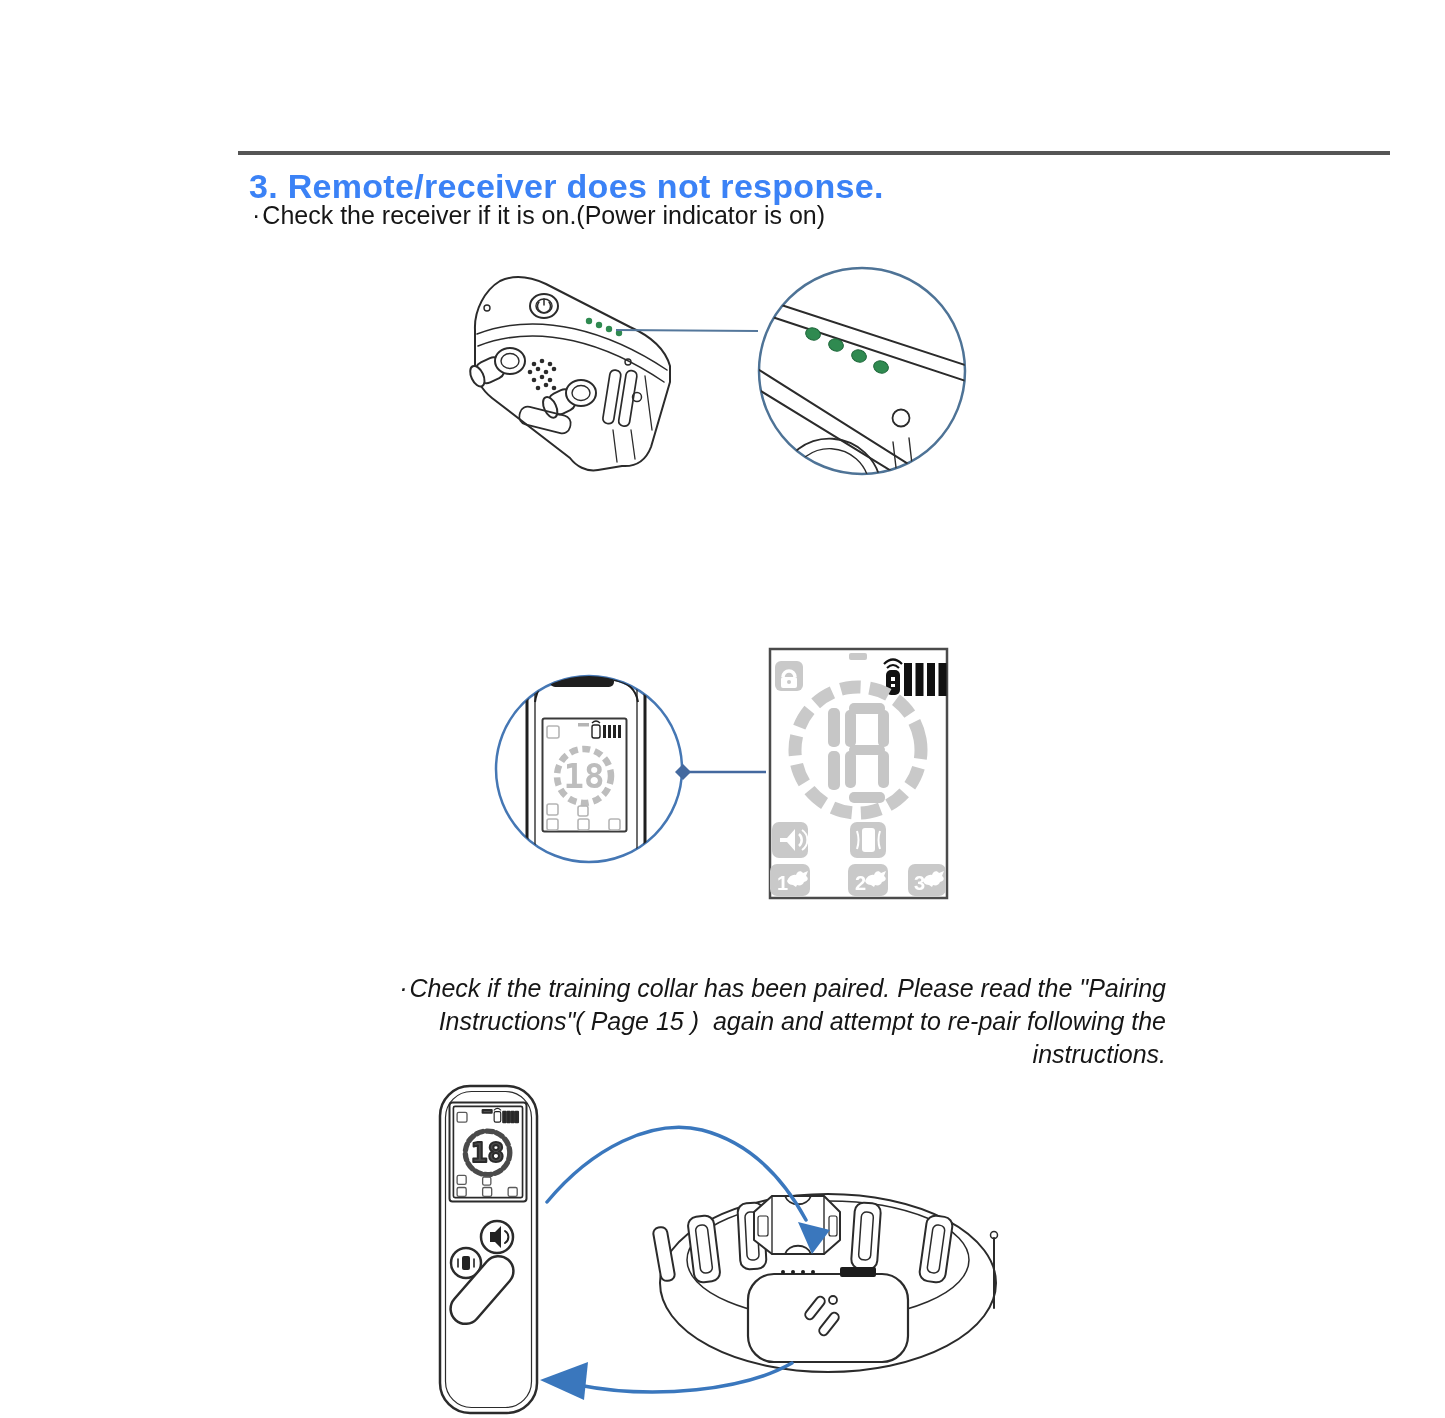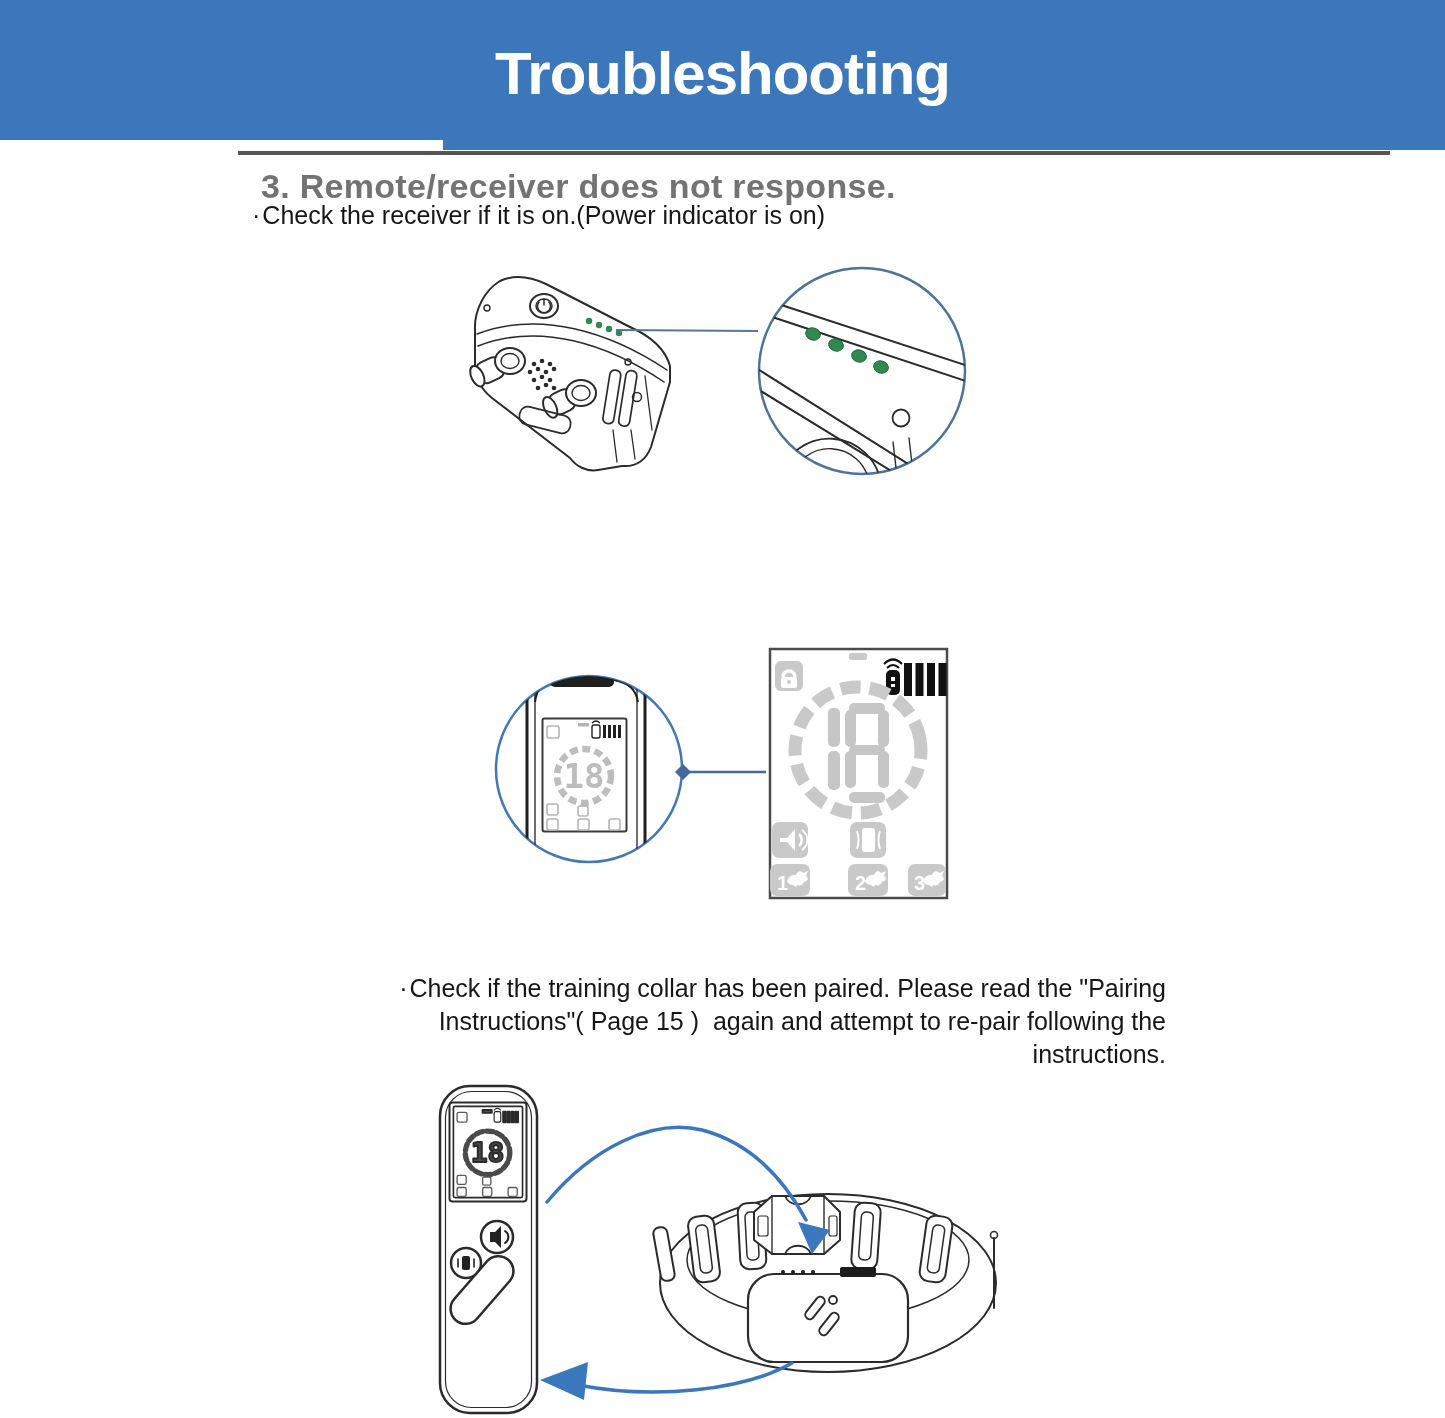--- a/index.html
+++ b/index.html
@@ -4,25 +4,25 @@
 <style>
   html,body{margin:0;padding:0;background:#fff;}
   .page{position:relative;width:1445px;height:1418px;background:#ffffff;overflow:hidden;
         font-family:"Liberation Sans",sans-serif;color:#141414;}
   .banner{position:absolute;left:0;top:0;width:1445px;height:150px;background:#3b77ba;}
   .banner-title{position:absolute;left:0;top:44px;width:1445px;text-align:center;
         font-size:60px;font-weight:bold;color:#ffffff;letter-spacing:-1px;line-height:1;}
   .banner-notch{position:absolute;left:0;top:140px;width:443px;height:10px;background:#ffffff;}
   .scan-line{position:absolute;left:238px;top:151px;width:1152px;height:4px;background:#2f2f2f;opacity:.82;}
   .heading{position:absolute;left:249px;top:166px;font-size:34px;font-weight:bold;
-        color:#737373;letter-spacing:.3px;line-height:40px;white-space:nowrap;margin-left:12px;}
+        color:#3b82f6;letter-spacing:.3px;line-height:40px;white-space:nowrap;}
   .bullet{position:absolute;font-size:25px;color:#161616;line-height:30px;white-space:nowrap;text-align:right;}
   .b1{left:252px;top:200px;}
   .b2{left:252px;top:572px;}
-  .b3{left:246px;top:972px;line-height:33px;white-space:normal;width:920px;}
+  .b3{left:246px;top:972px;line-height:33px;white-space:normal;width:920px;font-style:italic;}
   .b3 .line{white-space:pre-wrap;}
   .b3 .cont{padding-left:14px;}
   .marker{padding-right:2px;}
   .art{position:absolute;left:0;top:0;}
   svg text.ch{font-family:"Liberation Sans",sans-serif;font-weight:bold;font-size:20px;fill:#ffffff;}
   svg text.seg7{font-family:"DejaVu Sans Mono",monospace;font-weight:bold;}
   .mini-gray{--seg:#bdbdbd;--lite:#b5b5b5;--dark:#222222;--frame:#3a3a3a;}
   .mini-dark{--seg:#4a4a4a;--lite:#5a5a5a;--dark:#222222;--frame:#2a2a2a;}
 </style>
 </head>
@@ -306,23 +306,20 @@
 
       <g>
         <path d="M547 1202 C592 1148 652 1118 702 1130 C748 1142 782 1176 806 1220" fill="none" stroke="#3a77bd" stroke-width="3.5" stroke-linecap="round"></path>
         <polygon points="798,1222 830,1230 812,1254" fill="#3a77bd"></polygon>
         <path d="M792 1363 C745 1390 655 1400 578 1385" fill="none" stroke="#3a77bd" stroke-width="3.5" stroke-linecap="round"></path>
         <polygon points="588,1362 584,1400 540,1380" fill="#3a77bd"></polygon>
       </g>
     </g>
   </svg>
 
-  <div class="banner">
-    <div class="banner-title">Troubleshooting</div>
-  </div>
   <div class="banner-notch"></div>
   <div class="scan-line"></div>
 
   <div class="heading">3. Remote/receiver does not response.</div>
 
   <div class="bullet b1"><span class="marker">·</span><span class="line">Check the receiver if it is on.(Power indicator is on)</span></div>
 
 
   <div class="bullet b3"><span class="marker">·</span><span class="line">Check if the training collar has been paired. Please read the "Pairing</span><br><span class="line cont">Instructions"( Page 15 )  again and attempt to re-pair following the</span><br><span class="line cont">instructions.</span></div>
 

